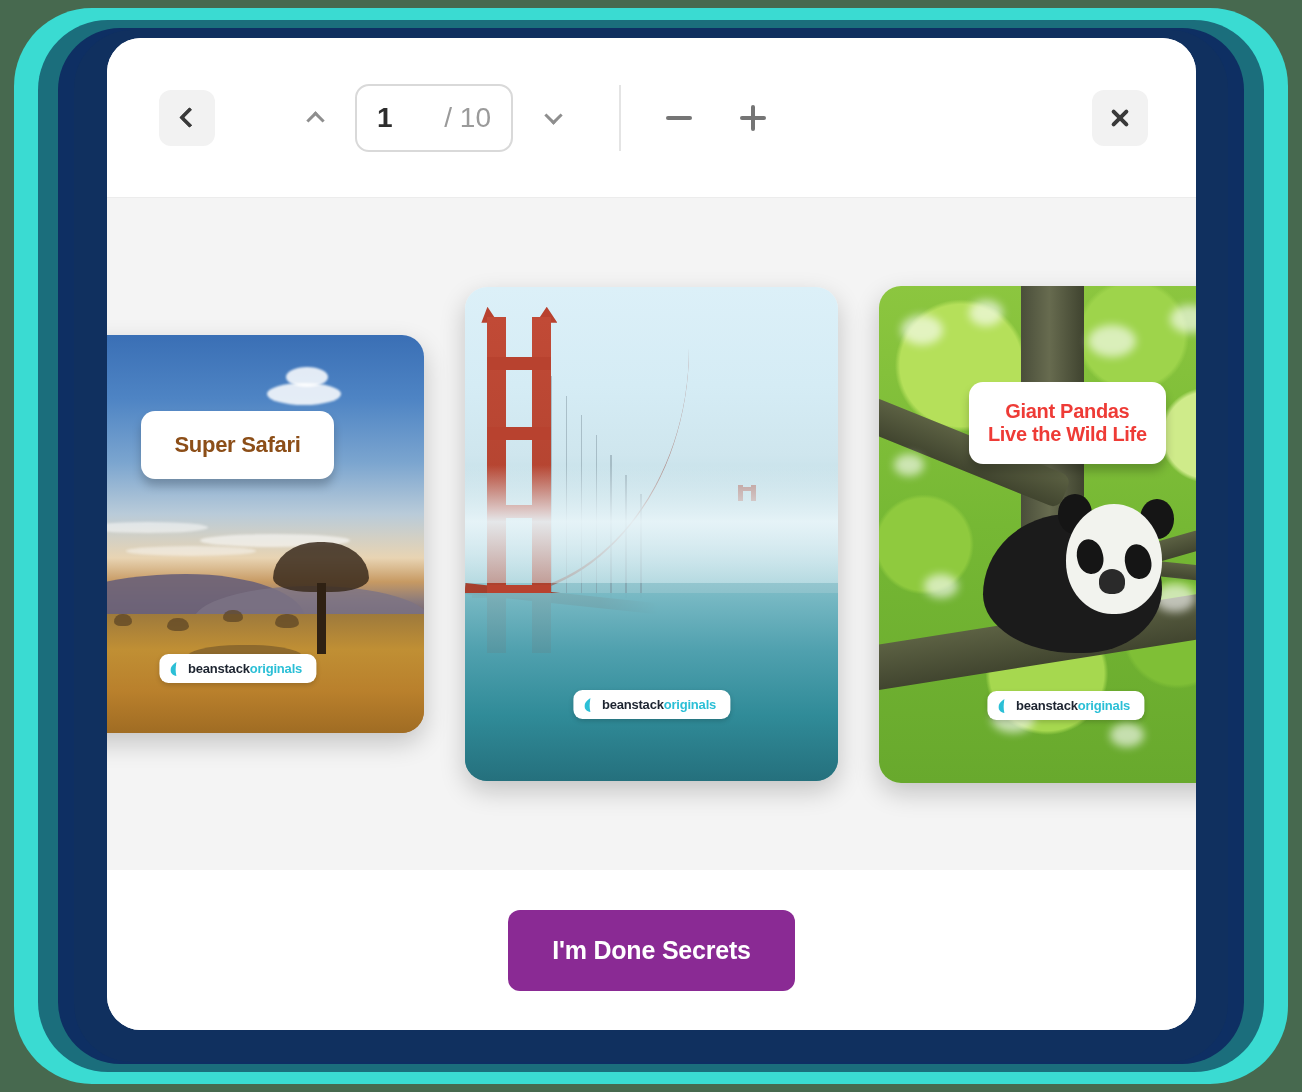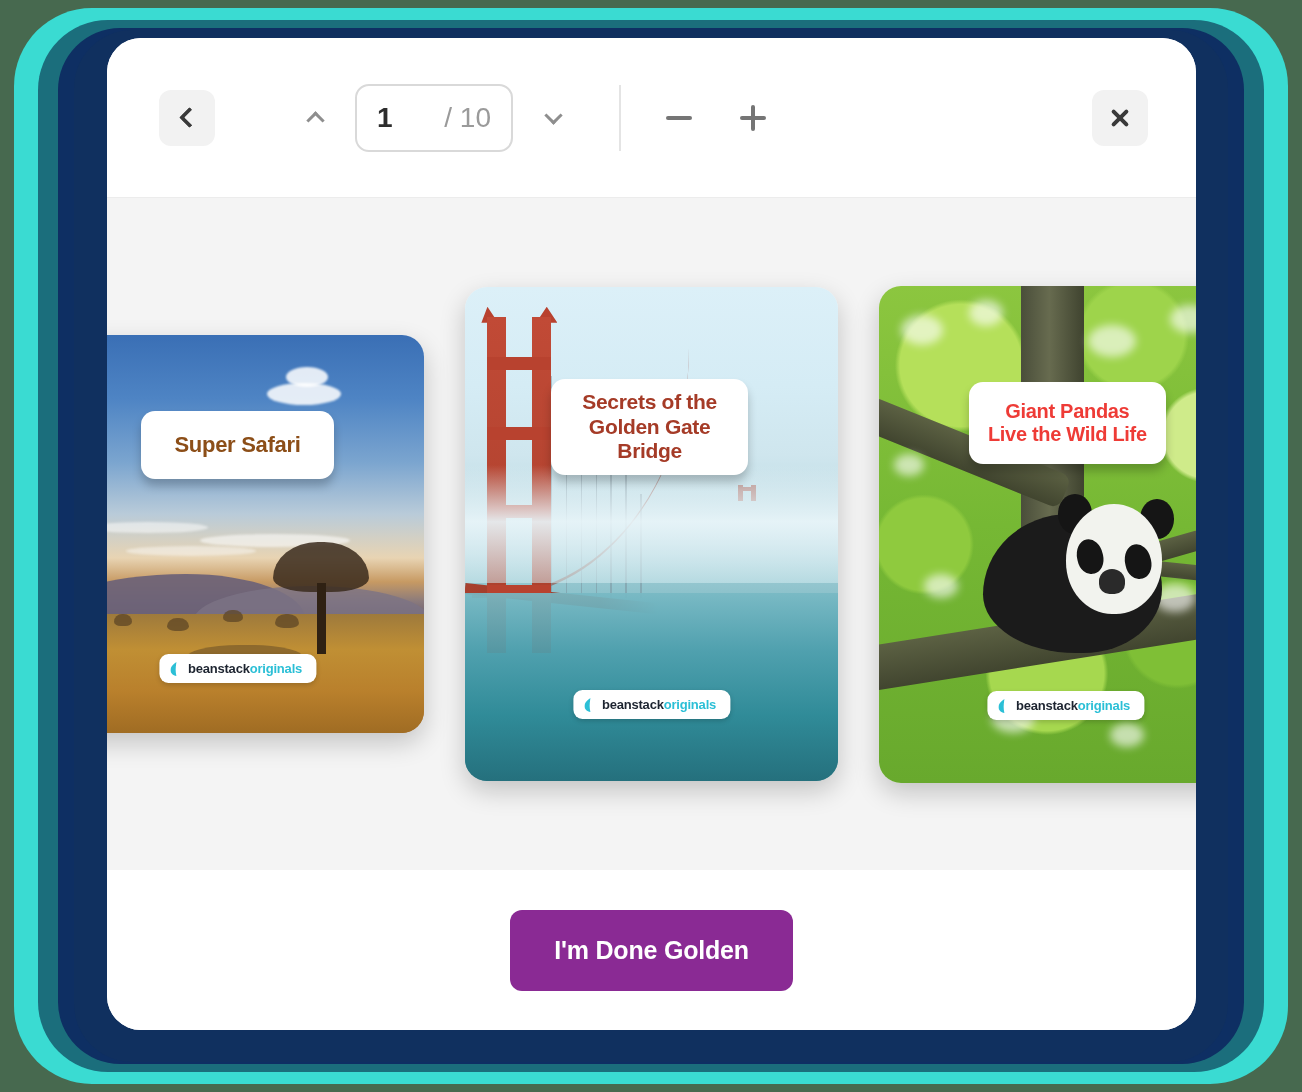--- a/index.html
+++ b/index.html
@@ -522,25 +522,20 @@
             <div class="ggb-cross" style="top:33%"></div>
             <div class="ggb-cross" style="top:56%"></div>
             <div class="ggb-cross" style="top:80%"></div>
           </div>
           <div class="ggb-far-tower">
             <div class="ggb-far-bar"></div>
           </div>
           <div class="ggb-fog"></div>
           <div class="ggb-water"></div>
         </div>
-        <div class="title-plate" id="title-plate-1">
-          <span class="title-text" style="white-space:pre-line;">Secrets of the
-Golden Gate
-Bridge</span>
-        </div>
         <div class="brand-chip">
           <svg class="leaf-icon" viewBox="0 0 12 14">
             <path d="M6 0 C2 3 0 5 0 8 C0 11 2.6 13.6 6 14 C5 10 5 6 6 0 Z" fill="#2bbfd6"></path>
           </svg>
           <span class="brand-text"><span class="b1">beanstack</span><span class="b2">originals</span></span>
         </div>
       </div>
 
       <div class="book-card" id="book-card-2">
         <div class="card-art art-panda">
@@ -576,16 +571,16 @@
             <path d="M6 0 C2 3 0 5 0 8 C0 11 2.6 13.6 6 14 C5 10 5 6 6 0 Z" fill="#2bbfd6"></path>
           </svg>
           <span class="brand-text"><span class="b1">beanstack</span><span class="b2">originals</span></span>
         </div>
       </div>
 
     </div>
   </div>
 
   <div id="footer">
-    <button id="done-reading-button">I'm Done Golden</button>
+    <button id="done-reading-button">I'm Done Secrets</button>
   </div>
 
 </div>
 
 </body></html>

